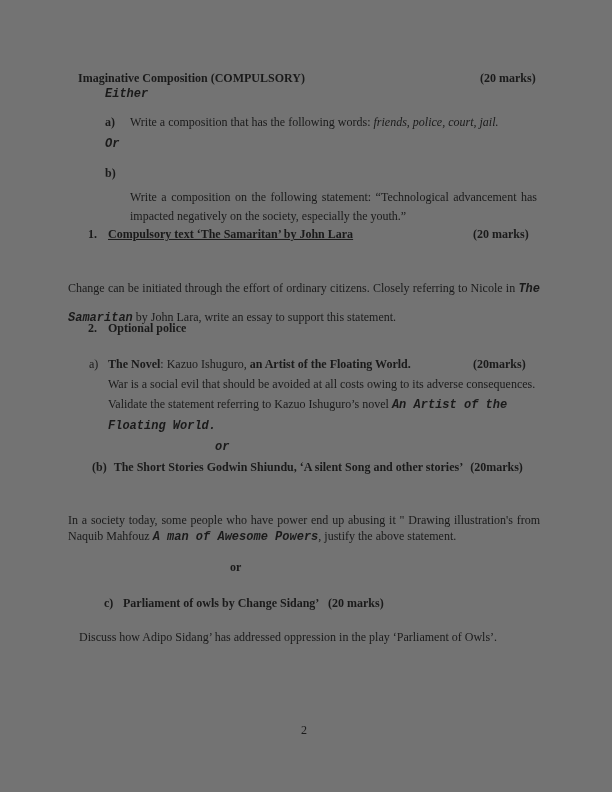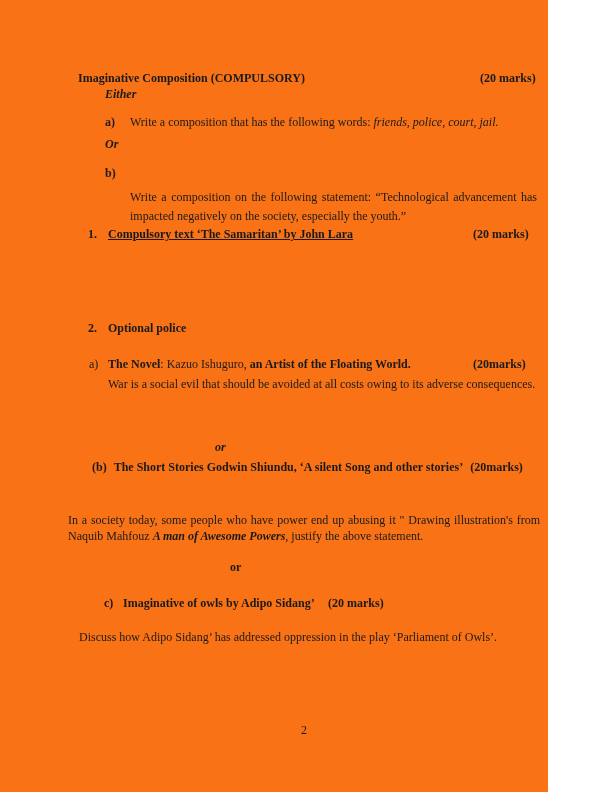--- a/index.html
+++ b/index.html
@@ -3,26 +3,26 @@
 <meta charset="utf-8">
 <style>
   * { margin: 0; padding: 0; box-sizing: border-box; }
   html, body { background: #ffffff; }
   body {
     width: 612px; height: 792px; position: relative;
     font-family: "Liberation Serif", serif;
     color: #1a1a1a;
     overflow: hidden;
   }
-  .page { position: absolute; left: 0; top: 0; width: 548px; height: 792px; background: #f97316; }
+  .page { position: absolute; left: 0; top: 0; width: 612px; height: 792px; background: #737373; }
   .blk { position: absolute; left: 68px; width: 472px; font-size: 12px; line-height: 14px; }
   .abs { position: absolute; top: 0; }
   .b  { font-weight: bold; }
   .i  { font-style: italic; margin-top: 43px; }
-  .bi { font-weight: bold; font-style: italic; }
+  .bi { font-weight: bold; font-style: italic; font-family: Liberation Mono, monospace; }
   .nowrap { white-space: nowrap; }
   .just { text-align: justify; margin-top: 24px; }
   .center { text-align: center; }
   .gap-r { margin-right: 7px; }
 </style>
 </head>
 <body>
 
 <div class="page">
 
@@ -48,32 +48,36 @@
     <span class="abs b" style="left:37px;">b)</span>
     <div class="abs just" style="left:62px; width:407px;">Write a composition on the following statement: “Technological advancement has impacted negatively on the society, especially the youth.”</div>
   </div>
 
   <div class="blk nowrap" style="top:227px;">
     <span class="abs b" style="left:20px;">1.</span>
     <span class="abs b" style="left:40px;text-decoration:underline;">Compulsory text ‘The Samaritan’ by John Lara</span>
     <span class="abs b" style="left:405px;">(20 marks)</span>
   </div>
 
+  <div class="blk just" style="top:250px; line-height:28px;">
+    <span>Change can be initiated through the effort of ordinary citizens. Closely referring to Nicole in </span><span class="bi">The Samaritan</span><span> by John Lara, write an essay to support this statement.</span>
+  </div>
 
   <div class="blk nowrap" style="top:321px;">
     <span class="abs b" style="left:20px;">2.</span>
     <span class="abs b" style="left:40px;">Optional police</span>
   </div>
 
   <div class="blk" style="top:354px; line-height:20px;">
     <span class="abs" style="left:21px;">a)</span>
     <span class="abs b" style="left:405px;">(20marks)</span>
     <div class="abs" style="left:40px; width:432px;">
       <div class="nowrap"><span class="b">The Novel</span><span>: Kazuo Ishuguro, </span><span class="b">an Artist of the Floating World.</span></div>
       <div class="nowrap">War is a social evil that should be avoided at all costs owing to its adverse consequences.</div>
+      <div><span>Validate the statement referring to Kazuo Ishuguro’s novel </span><span class="bi">An Artist of the Floating World.</span></div>
     </div>
   </div>
 
   <div class="blk" style="top:440px;">
     <span class="abs bi" style="left:147px;">or</span>
   </div>
 
   <div class="blk nowrap" style="top:460px;">
     <span class="abs" style="left:24px;"><span class="b gap-r">(b)</span><span class="b gap-r">The Short Stories Godwin Shiundu, ‘A silent Song and other stories’</span><span class="b">(20marks)</span></span>
   </div>
@@ -81,21 +85,21 @@
   <div class="blk just" style="top:488px; line-height:16px;">
     <span>In a society today, some people who have power end up abusing it " Drawing illustration's from Naquib Mahfouz </span><span class="bi">A man of Awesome Powers</span><span>, justify the above statement.</span>
   </div>
 
   <div class="blk" style="top:560px;">
     <span class="abs b" style="left:162px;">or</span>
   </div>
 
   <div class="blk nowrap" style="top:596px;">
     <span class="abs b" style="left:36px;">c)</span>
-    <span class="abs b" style="left:55px;">Imaginative of owls by Adipo Sidang’</span>
+    <span class="abs b" style="left:55px;">Parliament of owls by Change Sidang’</span>
     <span class="abs b" style="left:260px;">(20 marks)</span>
   </div>
 
   <div class="blk nowrap" style="top:630px;">
     <span class="abs" style="left:11px;">Discuss how Adipo Sidang’ has addressed oppression in the play ‘Parliament of Owls’.</span>
   </div>
 
   <div class="blk center" style="top:723px;">2</div>
 
 </div>

